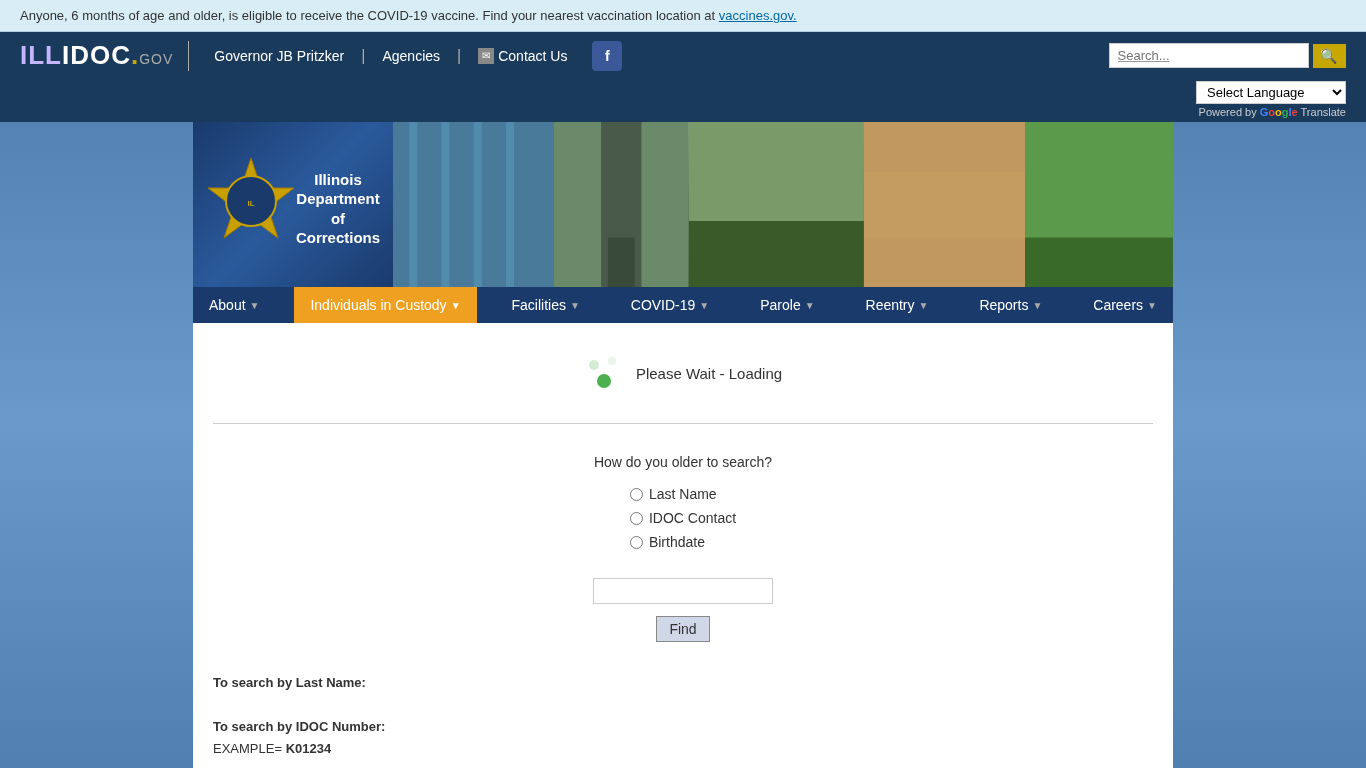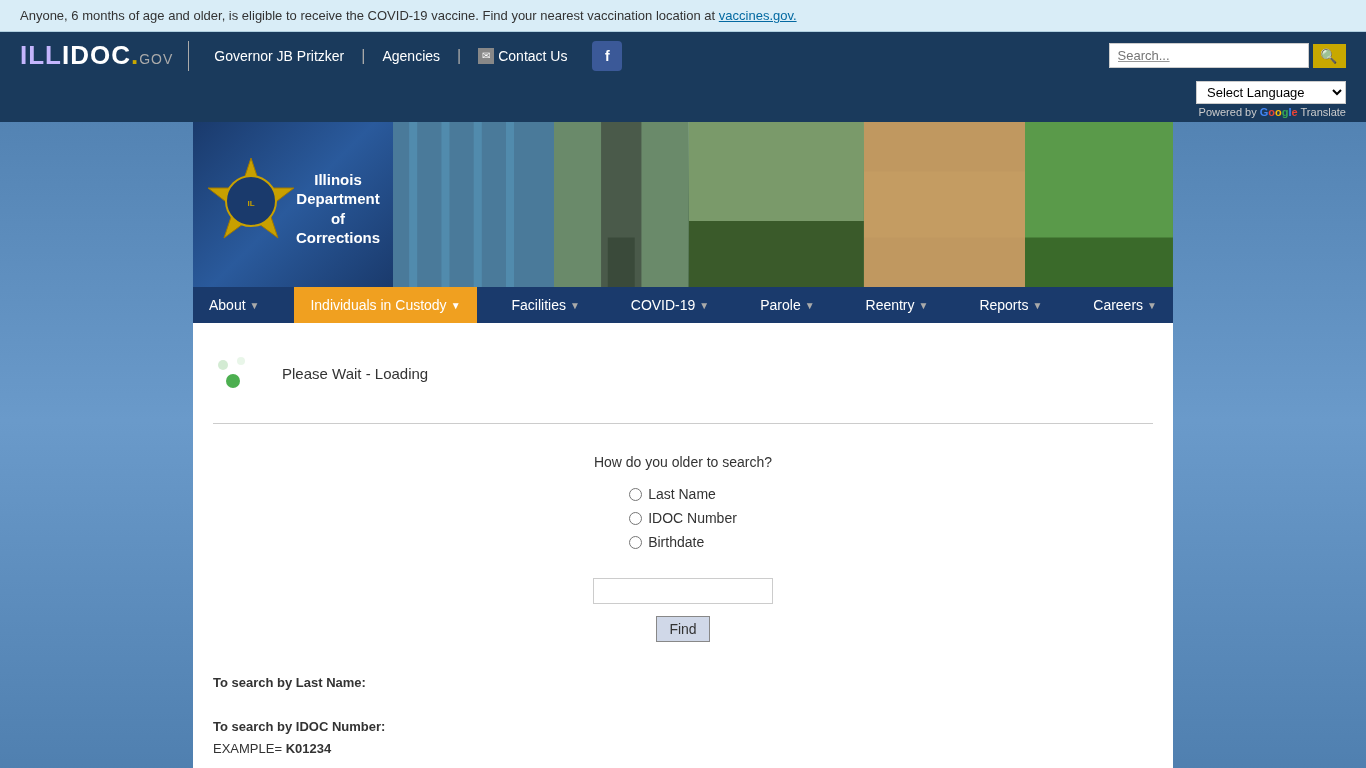--- a/index.html
+++ b/index.html
@@ -209,22 +209,23 @@
       margin: 0 auto;
       background: white;
       min-height: 400px;
       padding: 20px;
     }
 
     
     .loading-area {
       display: flex;
       align-items: center;
-      gap: 29px;
+      gap: 12px;
       padding: 10px 0 20px 0;
+      justify-content: center;
     }
     .spinner-container {
       position: relative;
       width: 40px;
       height: 40px;
     }
     .loading-text {
       font-size: 15px;
       color: #333;
     }
@@ -458,21 +459,21 @@
       <div class="search-form-area">
         <p class="search-question">How do you older to search?</p>
 
         <div class="radio-group">
           <div class="radio-option">
             <input type="radio" name="search_type" value="lastname" style="">
             <label>Last Name</label>
           </div>
           <div class="radio-option">
             <input type="radio" name="search_type" value="idocnumber" style="">
-            <label>IDOC Number</label>
+            <label>IDOC Contact</label>
           </div>
           <div class="radio-option">
             <input type="radio" name="search_type" value="birthdate" style="">
             <label>Birthdate</label>
           </div>
         </div>
 
         <div class="search-field-row">
           <input type="text" class="search-text-input" style="">
         </div>

